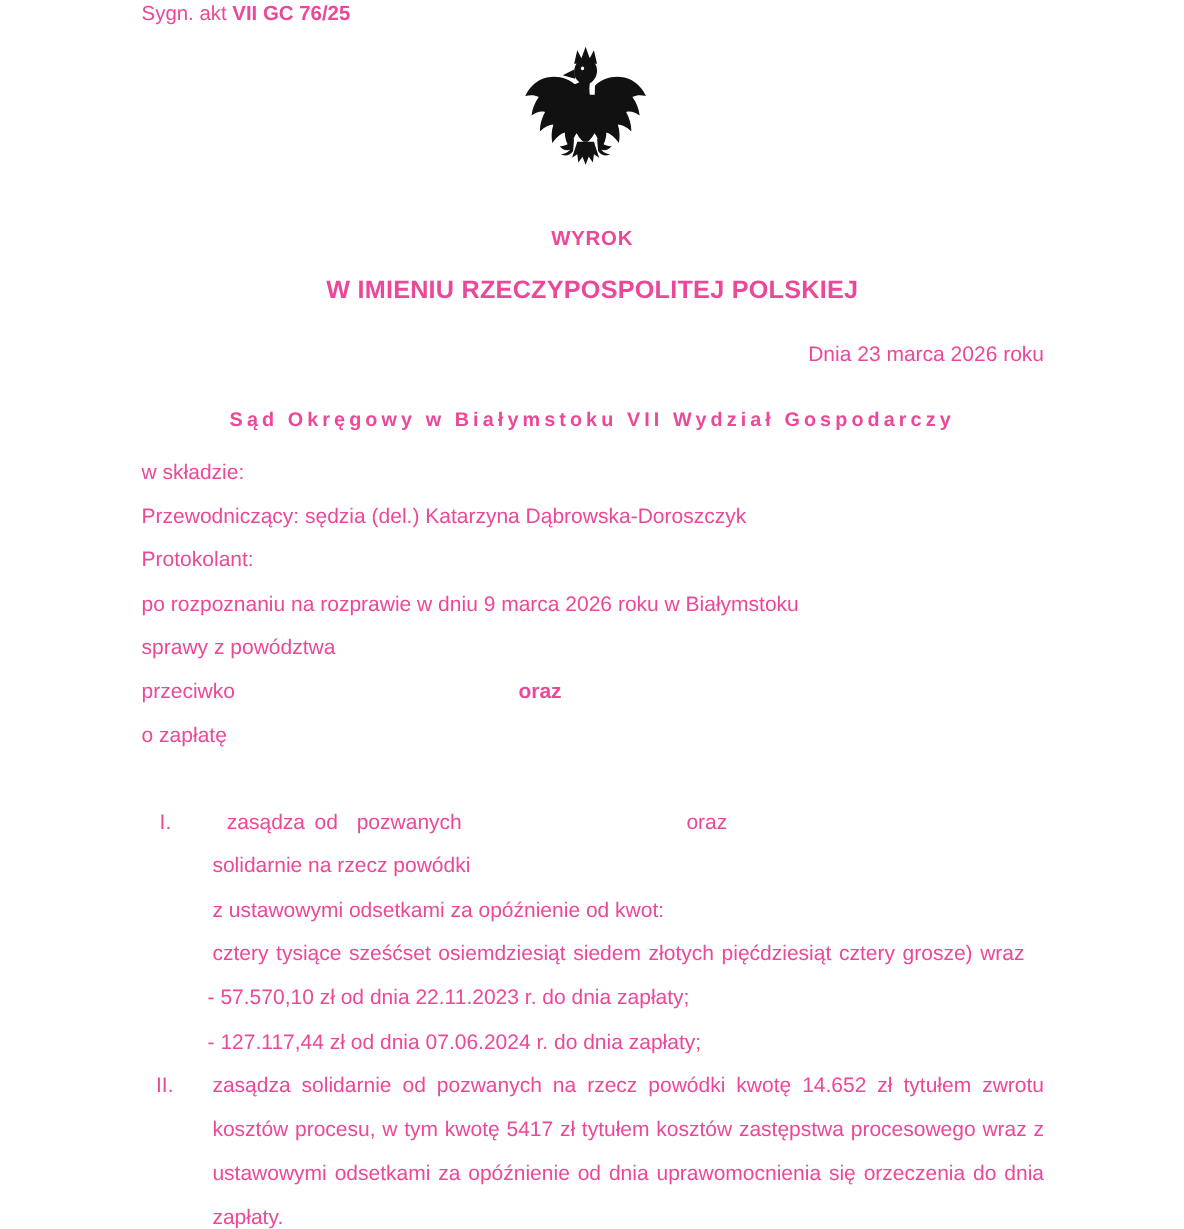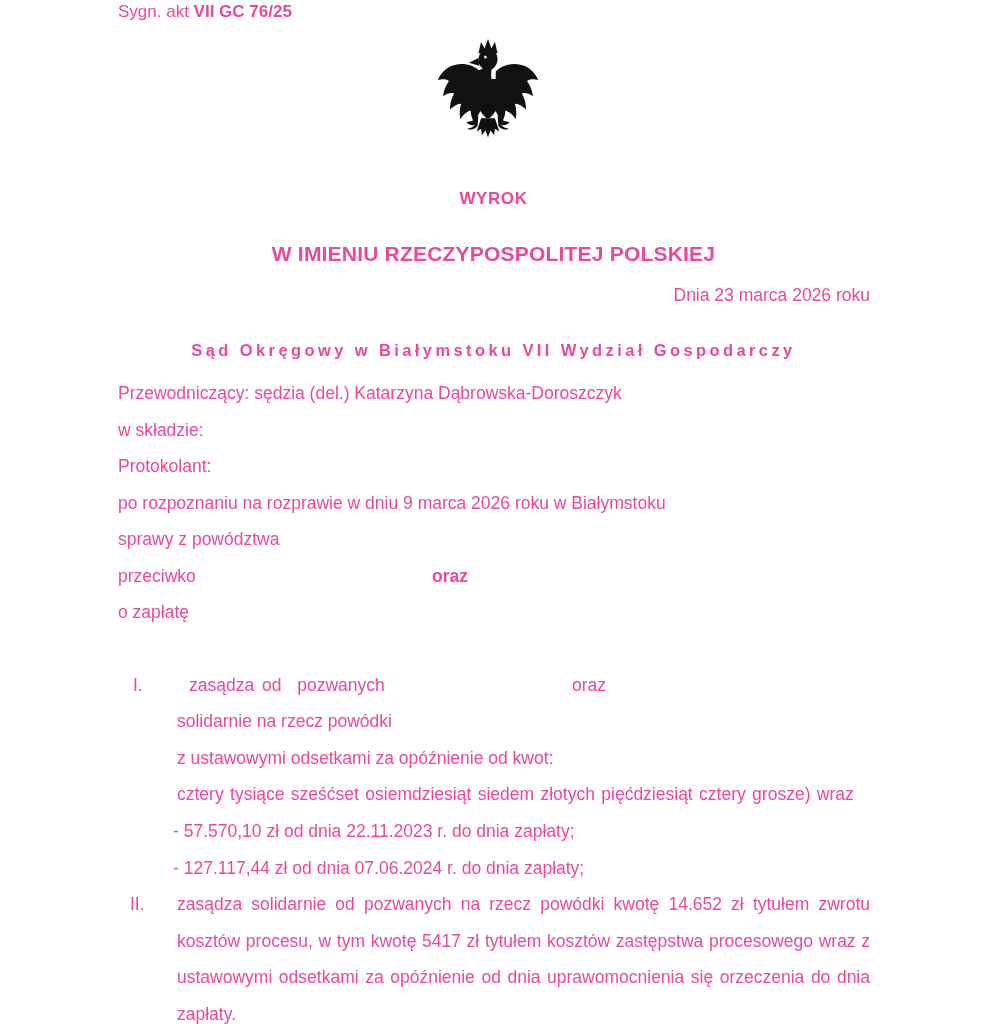--- a/index.html
+++ b/index.html
@@ -32,21 +32,21 @@
   .title {
     position: absolute;
     top: 189px; left: 0; width: 987px;
     text-align: center;
     font-size: 17px;
     font-weight: bold;
     letter-spacing: 0.6px;
   }
   .subtitle {
     position: absolute;
-    top: 242px; left: 0; width: 987px;
+    top: 230px; left: 0; width: 987px;
     text-align: center;
     font-size: 21px;
     font-weight: bold;
     letter-spacing: 0.2px;
   }
   .dateline {
     position: absolute;
     top: 285px; right: 117px;
     font-size: 17.5px;
   }
@@ -128,22 +128,22 @@
     </svg>
   </div>
 
   <div class="title">WYROK</div>
   <div class="subtitle">W IMIENIU RZECZYPOSPOLITEJ POLSKIEJ</div>
   <div class="dateline">Dnia 23 marca 2026 roku</div>
   <div class="courtline">Sąd Okręgowy w Białymstoku VII Wydział Gospodarczy</div>
 
   <div class="flow">
 
+    <div class="line">w składzie:</div>
     <div class="line">Przewodniczący: sędzia (del.) Katarzyna Dąbrowska-Doroszczyk</div>
-    <div class="line">w składzie:</div>
     <div class="line">Protokolant:</div>
     <div class="line">po rozpoznaniu na rozprawie w dniu 9 marca 2026 roku w Białymstoku</div>
     <div class="line">sprawy z powództwa</div>
     <div class="line">
       <span>przeciwko</span>
       <span class="abs b" style="left:314px">oraz</span>
     </div>
     <div class="line">o zapłatę</div>
 
     <div class="spacer-line"></div>

